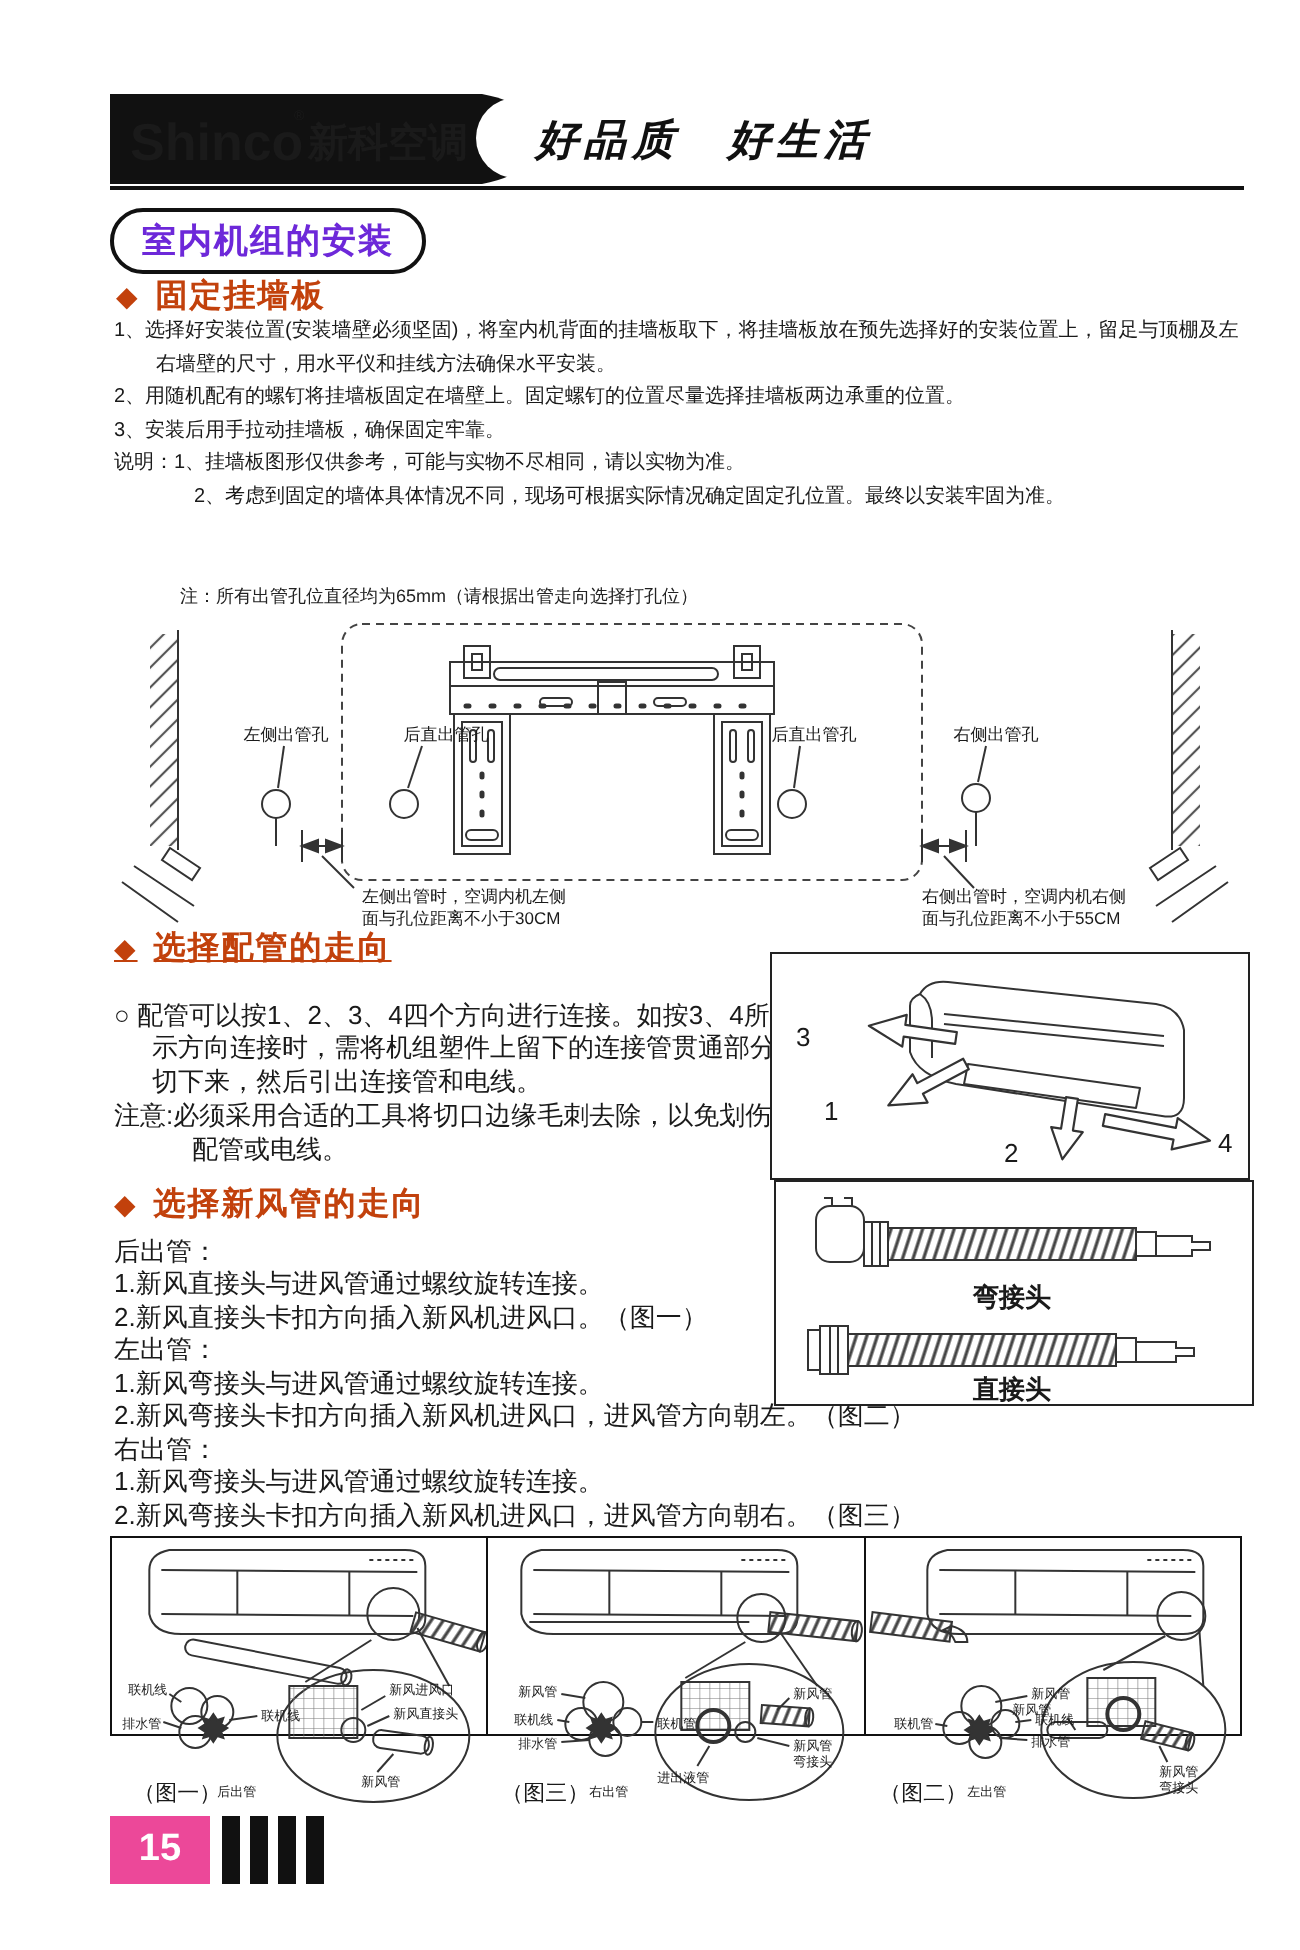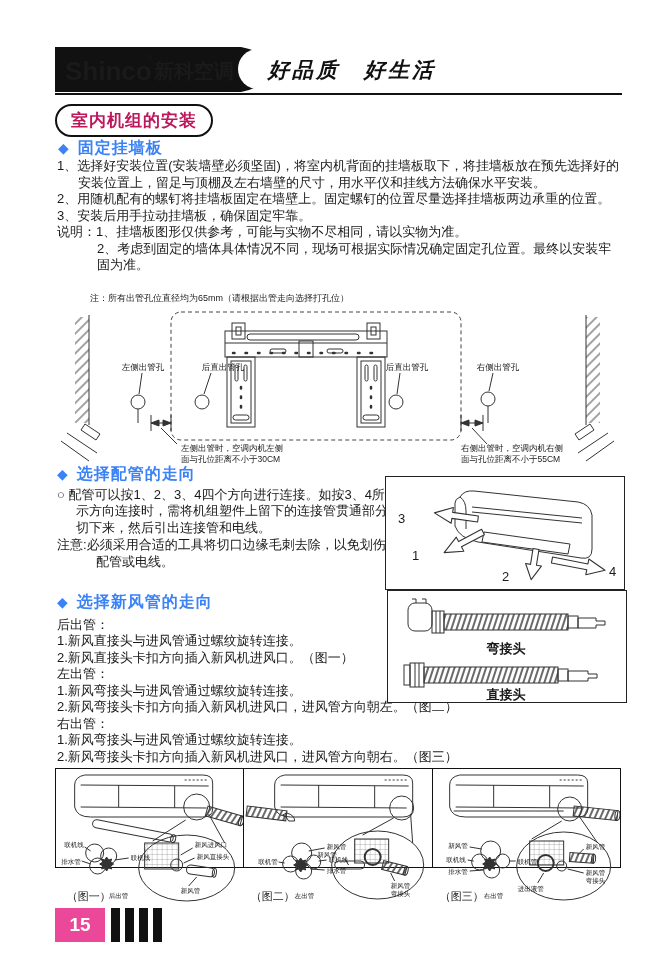--- a/index.html
+++ b/index.html
@@ -10,33 +10,33 @@
   }
   .abs{position:absolute;}
   
   #slogan{
     left:268px;top:56px;font-family:"DejaVu Serif",serif;font-style:italic;
     font-weight:bold;font-size:21px;letter-spacing:3px;color:#111;
   }
   #rule{left:55px;top:93px;width:567px;height:2px;background:#111;}
   #page-pill{
     left:55px;top:104px;border:2px solid #111;border-radius:18px;
-    font-size:17px;font-weight:bold;letter-spacing:1px;padding:3px 14px;color:#be185d;
+    font-size:17px;font-weight:bold;letter-spacing:1px;padding:3px 14px;color:#6d28d9;
   }
-  .sec-head{font-size:16px;font-weight:bold;color:#3b82f6;letter-spacing:1px;}
+  .sec-head{font-size:16px;font-weight:bold;color:#c2410c;letter-spacing:1px;}
   .sec-head .dia{font-size:14px;margin-right:8px;}
   
-  #fix-text{left:57px;top:158px;width:566px;font-size:13px;line-height:16.5px;}
+  #fix-text{left:57px;top:158px;width:566px;font-size:10px;line-height:16.5px;}
   .num-item{padding-left:21px;text-indent:-21px;}
   .note2{padding-left:40px;}
   #hole-note{left:90px;top:292px;font-size:9px;color:#222;}
   #plate-diagram{left:55px;top:303px;}
   
   #sect2-text{left:57px;top:466px;width:332px;font-size:13px;line-height:16.5px;}
-  #sect2-text .sec-head{margin-bottom:4px;}
+  #sect2-text .sec-head{margin-bottom:16px;text-decoration:underline;}
   .o-para{padding-left:19px;text-indent:-19px;}
   .caution{padding-left:39px;text-indent:-39px;margin-top:1px;}
   #arrow-box{left:385px;top:476px;width:240px;height:114px;border:1.5px solid #222;box-sizing:border-box;background:#fff;}
   
   #sect3-text{left:57px;top:594px;width:566px;font-size:13px;line-height:16.5px;}
   #sect3-text .sec-head{margin-bottom:6px;}
   .grp-title{font-weight:normal;}
   #conn-box{left:387px;top:590px;width:240px;height:113px;border:1.5px solid #222;box-sizing:border-box;background:#fff;}
   
   #figs{left:55px;top:768px;width:566px;height:100px;border:1.5px solid #111;display:flex;box-sizing:border-box;background:#fff;}
@@ -315,20 +315,73 @@
         <text x="124" y="124">新风管</text>
         <text x="10" y="131" font-size="11">（图一）</text>
         <text x="52" y="129">后出管</text>
       </g>
     </svg>
   </div>
 
   <div class="fig-cell">
     <svg width="100%" height="137" viewBox="0 0 186 137">
       <g class="thin">
+        <path d="M26,6 H144 Q154,6 154,14 V40 Q154,48 144,48 H32 Q18,48 16,38 V16 Q16,8 26,6 Z"></path>
+        <line x1="22" y1="16" x2="150" y2="17"></line>
+          <line x1="22" y1="38" x2="148" y2="39"></line>
+        <line x1="60" y1="16" x2="60" y2="38"></line>
+          <line x1="116" y1="17" x2="116" y2="39"></line>
+        <line x1="126" y1="11" x2="148" y2="11" stroke-dasharray="2 2"></line>
+        <g transform="translate(140,42) rotate(6)">
+            <rect x="0" y="-5" width="44" height="10" fill="url(#corr)"></rect>
+            <ellipse cx="44" cy="0" rx="2.5" ry="5"></ellipse>
+          </g>
+        <path d="M20,42 h110"></path>
+        <circle cx="57" cy="82" r="10"></circle>
+          <circle cx="46" cy="93" r="8"></circle>
+          <circle cx="58" cy="101" r="8"></circle>
+          <circle cx="69" cy="92" r="7"></circle>
+        <path d="M56,88 l2,3 3,-1 -1,3 3,2 -3,2 1,3 -3,-1 -2,3 -2,-3 -3,1 1,-3 -3,-2 3,-2 -1,-3 3,1 z" fill="#333"></path>
+        <line x1="36" y1="78" x2="48" y2="80"></line>
+        <line x1="34" y1="91" x2="40" y2="92"></line>
+        <line x1="36" y1="102" x2="50" y2="101"></line>
+        <line x1="82" y1="92" x2="76" y2="92"></line>
+        <circle cx="136" cy="40" r="12"></circle>
+        <ellipse cx="130" cy="97" rx="47" ry="34"></ellipse>
+        <line x1="128" y1="52" x2="98" y2="70"></line>
+          <line x1="146" y1="48" x2="164" y2="74"></line>
+        <rect x="96" y="72" width="34" height="24" fill="url(#mesh)"></rect>
+        <circle cx="112" cy="94" r="8" stroke-width="2"></circle>
+        <circle cx="128" cy="97" r="5"></circle>
+        <g transform="translate(136,88) rotate(4)">
+            <rect x="0" y="-4.5" width="24" height="9" fill="url(#corr)"></rect>
+            <ellipse cx="24" cy="0" rx="2" ry="4.5"></ellipse>
+          </g>
+        <line x1="150" y1="80" x2="144" y2="86"></line>
+        <line x1="104" y1="114" x2="110" y2="104"></line>
+        <line x1="150" y1="104" x2="134" y2="100"></line>
+      </g>
+      <g font-size="6.5">
+        <text x="34" y="79" text-anchor="end">新风管</text>
+        <text x="32" y="93" text-anchor="end">联机线</text>
+        <text x="34" y="105" text-anchor="end">排水管</text>
+        <text x="84" y="95">联机管</text>
+        <text x="152" y="80">新风管</text>
+        <text x="84" y="122">进出液管</text>
+        <text x="152" y="106">新风管</text>
+        <text x="152" y="114">弯接头</text>
+        <text x="6" y="131" font-size="11">（图三）</text>
+        <text x="50" y="129">右出管</text>
+      </g>
+    </svg>
+  </div>
+
+  <div class="fig-cell">
+    <svg width="100%" height="137" viewBox="0 0 186 137">
+      <g class="thin">
         <path d="M40,6 H158 Q168,6 168,14 V40 Q168,48 158,48 H46 Q32,48 30,38 V16 Q30,8 40,6 Z"></path>
         <line x1="36" y1="16" x2="164" y2="17"></line>
           <line x1="36" y1="38" x2="162" y2="39"></line>
         <line x1="74" y1="16" x2="74" y2="38"></line>
           <line x1="130" y1="17" x2="130" y2="39"></line>
         <line x1="140" y1="11" x2="162" y2="11" stroke-dasharray="2 2"></line>
         <g transform="translate(2,42) rotate(7)">
             <rect x="0" y="-5" width="40" height="10" fill="url(#corr)"></rect>
           </g>
         <path d="M42,44 q8,2 8,8 l-6,0 q-2,-5 -6,-6 z"></path>
@@ -361,73 +414,20 @@
         <text x="84" y="93">联机线</text>
         <text x="82" y="104">排水管</text>
         <text x="92" y="88" text-anchor="end">新风管</text>
         <text x="146" y="119">新风管</text>
         <text x="146" y="127">弯接头</text>
         <text x="6" y="131" font-size="11">（图二）</text>
         <text x="50" y="129">左出管</text>
       </g>
     </svg>
   </div>
-
-  <div class="fig-cell">
-    <svg width="100%" height="137" viewBox="0 0 186 137">
-      <g class="thin">
-        <path d="M26,6 H144 Q154,6 154,14 V40 Q154,48 144,48 H32 Q18,48 16,38 V16 Q16,8 26,6 Z"></path>
-        <line x1="22" y1="16" x2="150" y2="17"></line>
-          <line x1="22" y1="38" x2="148" y2="39"></line>
-        <line x1="60" y1="16" x2="60" y2="38"></line>
-          <line x1="116" y1="17" x2="116" y2="39"></line>
-        <line x1="126" y1="11" x2="148" y2="11" stroke-dasharray="2 2"></line>
-        <g transform="translate(140,42) rotate(6)">
-            <rect x="0" y="-5" width="44" height="10" fill="url(#corr)"></rect>
-            <ellipse cx="44" cy="0" rx="2.5" ry="5"></ellipse>
-          </g>
-        <path d="M20,42 h110"></path>
-        <circle cx="57" cy="82" r="10"></circle>
-          <circle cx="46" cy="93" r="8"></circle>
-          <circle cx="58" cy="101" r="8"></circle>
-          <circle cx="69" cy="92" r="7"></circle>
-        <path d="M56,88 l2,3 3,-1 -1,3 3,2 -3,2 1,3 -3,-1 -2,3 -2,-3 -3,1 1,-3 -3,-2 3,-2 -1,-3 3,1 z" fill="#333"></path>
-        <line x1="36" y1="78" x2="48" y2="80"></line>
-        <line x1="34" y1="91" x2="40" y2="92"></line>
-        <line x1="36" y1="102" x2="50" y2="101"></line>
-        <line x1="82" y1="92" x2="76" y2="92"></line>
-        <circle cx="136" cy="40" r="12"></circle>
-        <ellipse cx="130" cy="97" rx="47" ry="34"></ellipse>
-        <line x1="128" y1="52" x2="98" y2="70"></line>
-          <line x1="146" y1="48" x2="164" y2="74"></line>
-        <rect x="96" y="72" width="34" height="24" fill="url(#mesh)"></rect>
-        <circle cx="112" cy="94" r="8" stroke-width="2"></circle>
-        <circle cx="128" cy="97" r="5"></circle>
-        <g transform="translate(136,88) rotate(4)">
-            <rect x="0" y="-4.5" width="24" height="9" fill="url(#corr)"></rect>
-            <ellipse cx="24" cy="0" rx="2" ry="4.5"></ellipse>
-          </g>
-        <line x1="150" y1="80" x2="144" y2="86"></line>
-        <line x1="104" y1="114" x2="110" y2="104"></line>
-        <line x1="150" y1="104" x2="134" y2="100"></line>
-      </g>
-      <g font-size="6.5">
-        <text x="34" y="79" text-anchor="end">新风管</text>
-        <text x="32" y="93" text-anchor="end">联机线</text>
-        <text x="34" y="105" text-anchor="end">排水管</text>
-        <text x="84" y="95">联机管</text>
-        <text x="152" y="80">新风管</text>
-        <text x="84" y="122">进出液管</text>
-        <text x="152" y="106">新风管</text>
-        <text x="152" y="114">弯接头</text>
-        <text x="6" y="131" font-size="11">（图三）</text>
-        <text x="50" y="129">右出管</text>
-      </g>
-    </svg>
-  </div>
 </div>
 
 <div class="abs" id="page-box">15</div>
 <div class="abs" id="page-bars">
   <div></div>
   <div></div>
   <div></div>
   <div></div>
 </div>
 

